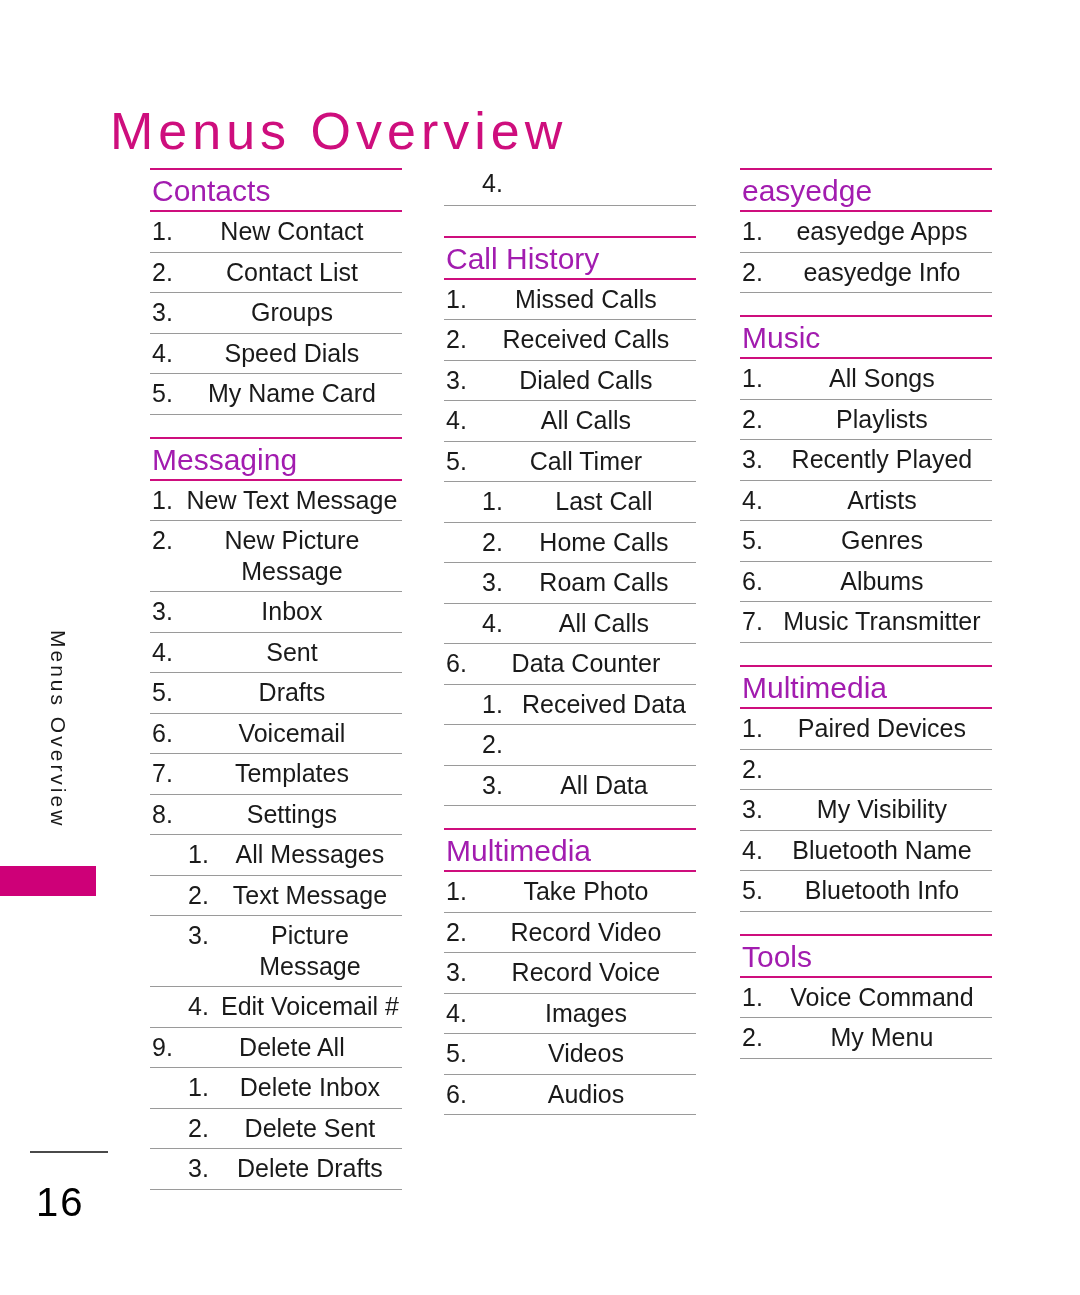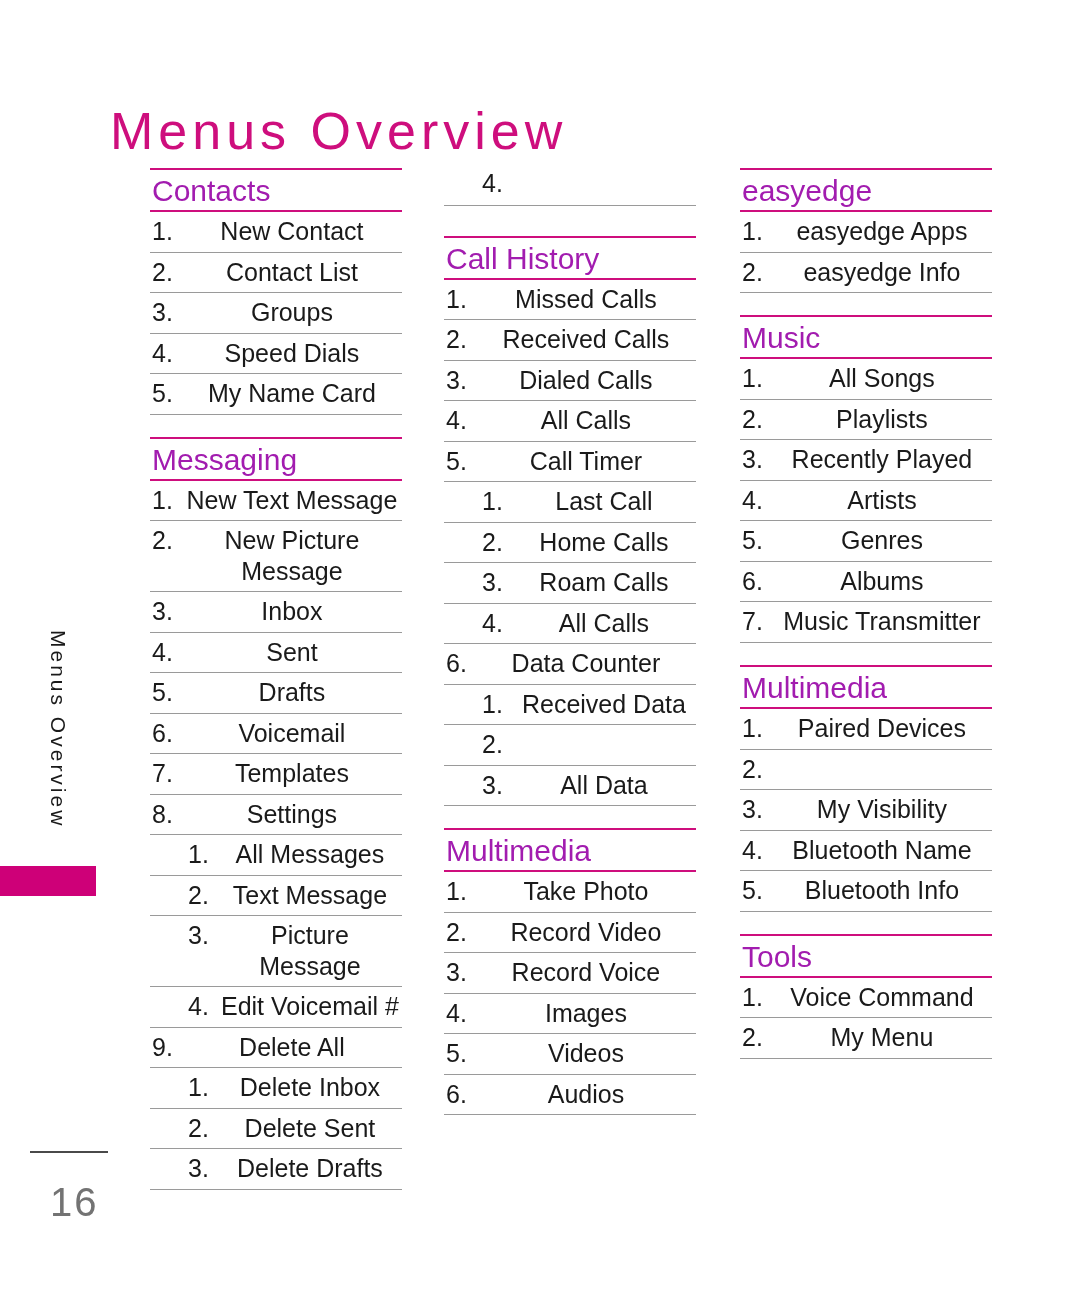--- a/index.html
+++ b/index.html
@@ -53,24 +53,24 @@
   .page-num-rule {
     position: absolute;
     left: 30px;
     top: 1151px;
     width: 78px;
     height: 2px;
     background: #4a4a4a;
   }
   .page-num {
     position: absolute;
-    left: 50px;
+    left: 36px;
     top: 1180px;
     font-size: 40px;
-    color: #737373;
+    color: #000000;
     letter-spacing: 2px;
   }
 
   
   .columns {
     position: absolute;
     left: 0;
     top: 168px;
     width: 1080px;
     height: 1060px;

